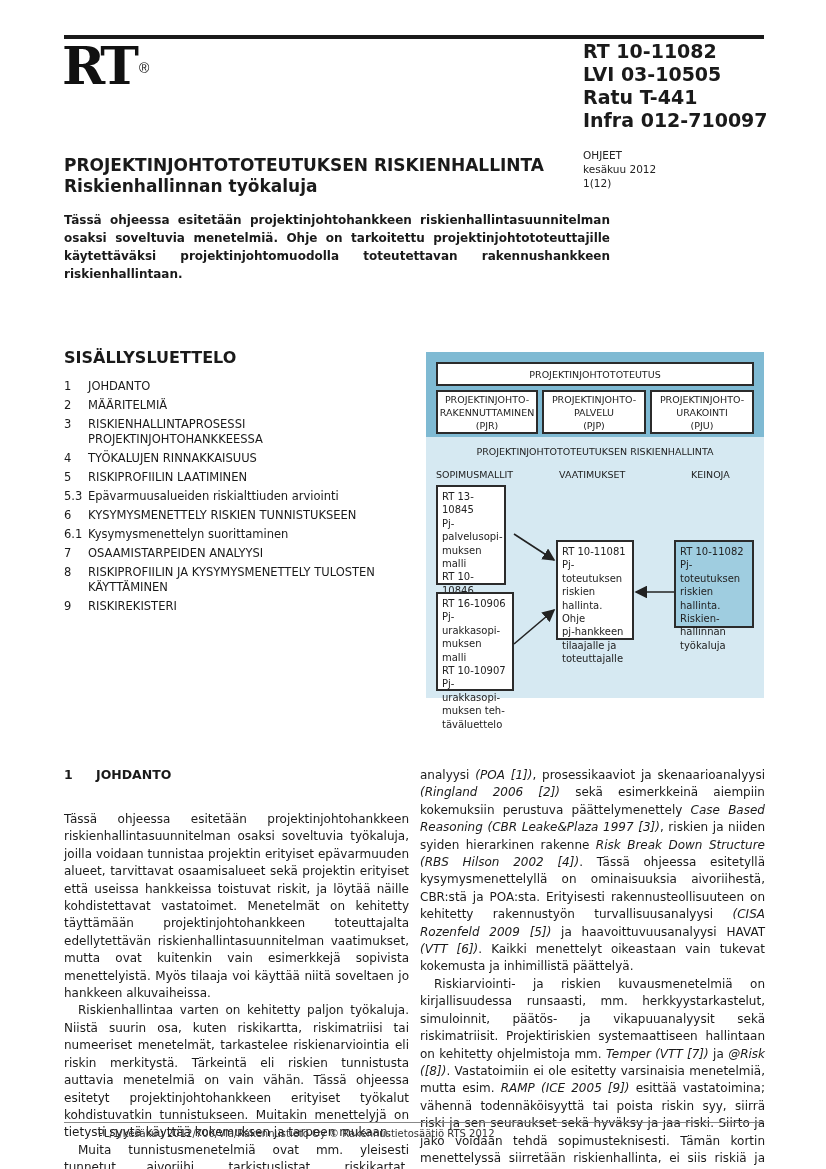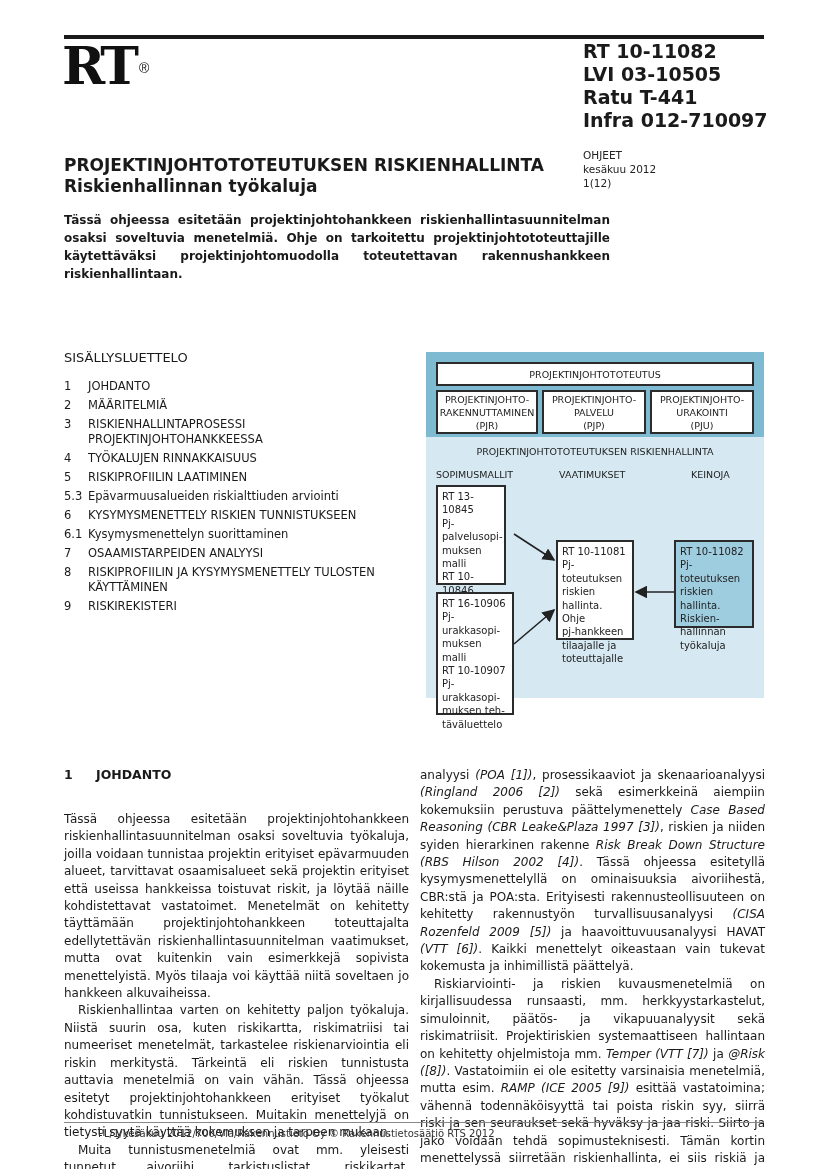--- a/index.html
+++ b/index.html
@@ -12,21 +12,21 @@
   .logo sup { font-family: "Liberation Sans", sans-serif; font-size: 14px; font-weight: normal;
               letter-spacing: 0; vertical-align: top; position: relative; top: 2px; left: 4px; }
   .codes { left: 583px; top: 40px; font-weight: bold; font-size: 19px; line-height: 23px; }
   .codes div { white-space: nowrap; }
   .meta { left: 583px; top: 148px; font-size: 10.5px; line-height: 14px; color: #222; }
   .title { left: 64px; top: 155px; font-weight: bold; font-size: 17px; line-height: 21px; }
   .title .main { white-space: nowrap; }
   .intro { left: 64px; top: 211px; width: 546px; font-weight: bold; font-size: 12px;
            line-height: 18px; text-align: justify; }
   .toc { left: 64px; top: 349px; width: 330px; font-size: 11.5px; }
-  .toc h2 { margin: 0 0 12px 0; font-size: 13px; font-weight: normal; line-height: 18px; }
+  .toc h2 { margin: 0 0 12px 0; font-size: 16px; font-weight: bold; line-height: 18px; }
   .toc-item { display: flex; line-height: 15px; margin-bottom: 4px; }
   .toc-item.sub { margin-bottom: 0; }
   .toc-item.sub + .toc-item:not(.sub) { margin-top: 4px; }
   .toc-num { width: 24px; flex: none; }
   .diagram { left: 426px; top: 352px; width: 338px; height: 346px; background: #d6e9f2; }
   .diagram .band { position: absolute; left: 0; top: 0; width: 338px; height: 85px; background: #7fbad3; }
   .dbox { position: absolute; background: #fff; border: 2px solid #2b2b2b; box-sizing: border-box;
           font-size: 9.5px; line-height: 13px; color: #222; }
   .dbox.center { text-align: center; display: flex; flex-direction: column; justify-content: center; }
   .dbox.left { padding: 3px 4px; font-size: 10px; line-height: 13.4px; }
@@ -146,21 +146,21 @@
 
   <div class="dbox left" style="left:10px;top:133px;width:70px;height:100px;" id="cb1">
       <div>RT 13-10845</div>
       <div>Pj-palvelusopi-</div>
       <div>muksen malli</div>
       <div>RT 10-10846</div>
       <div>Pj-palvelusopi-</div>
       <div>muksen teh-</div>
       <div>täväluettelo</div>
     </div>
-  <div class="dbox left" style="left:10px;top:240px;width:78px;height:123px;" id="cb2">
+  <div class="dbox left" style="left:10px;top:240px;width:78px;height:99px;" id="cb2">
       <div>RT 16-10906</div>
       <div>Pj-urakkasopi-</div>
       <div>muksen malli</div>
       <div>RT 10-10907</div>
       <div>Pj-urakkasopi-</div>
       <div>muksen teh-</div>
       <div>täväluettelo</div>
     </div>
   <div class="dbox left" style="left:130px;top:188px;width:78px;height:100px;" id="rb">
       <div>RT 10-11081</div>

